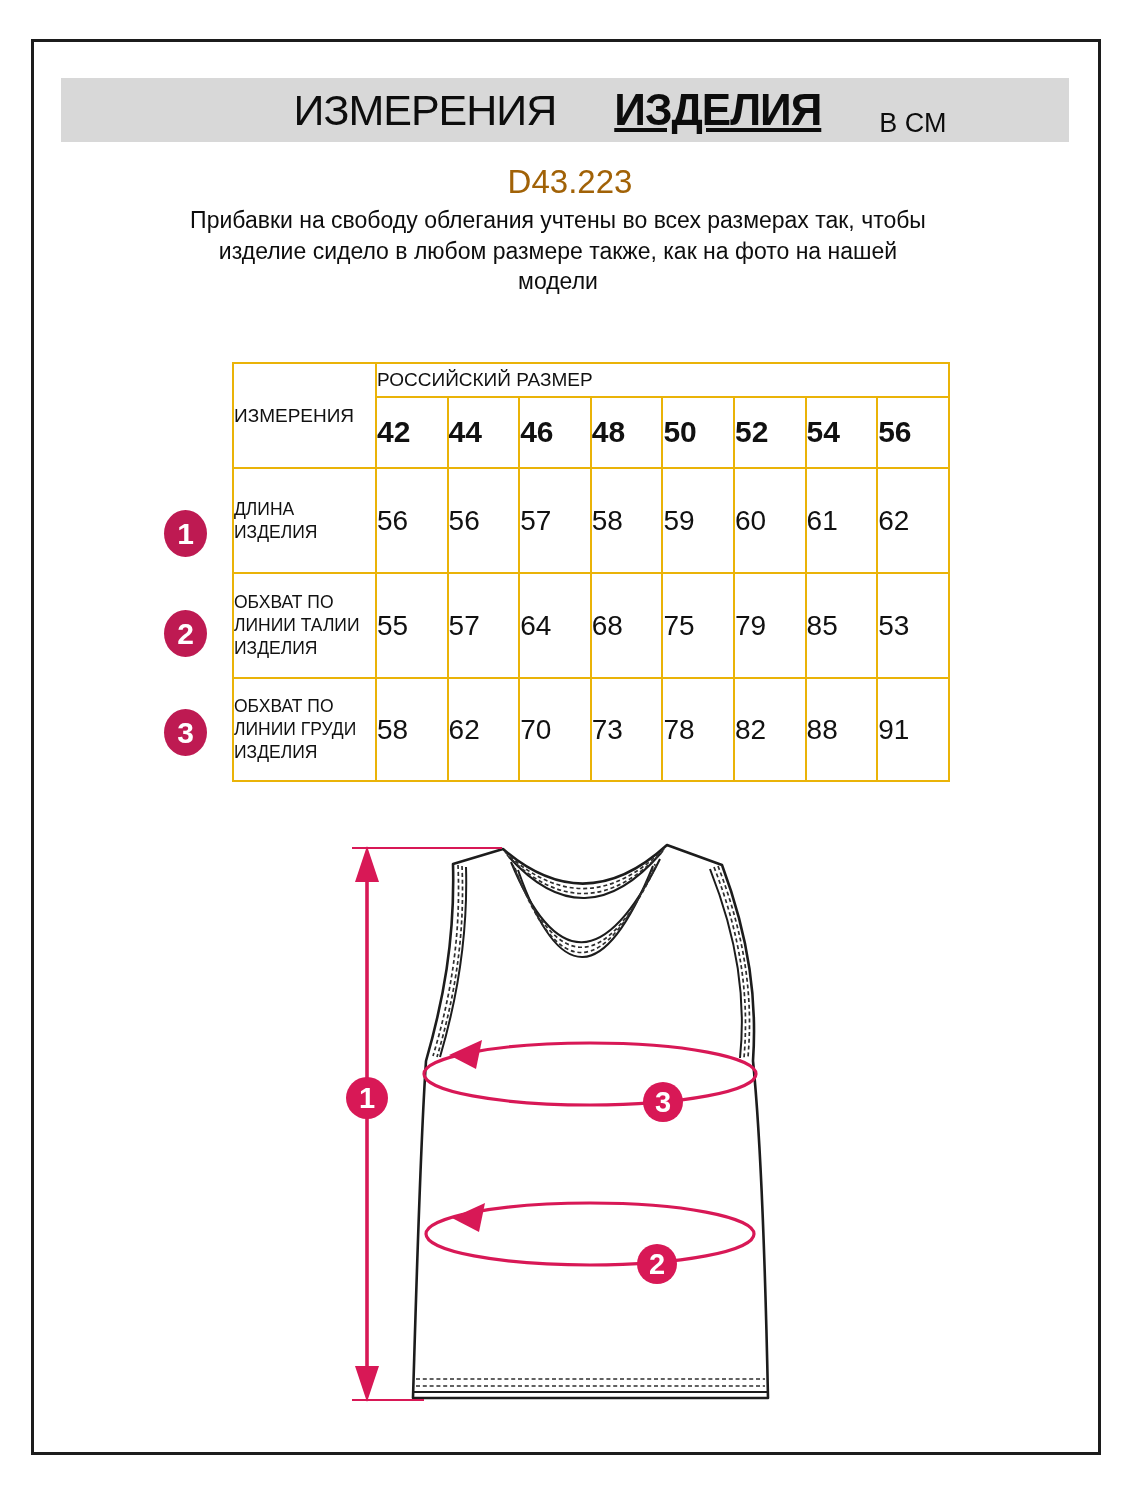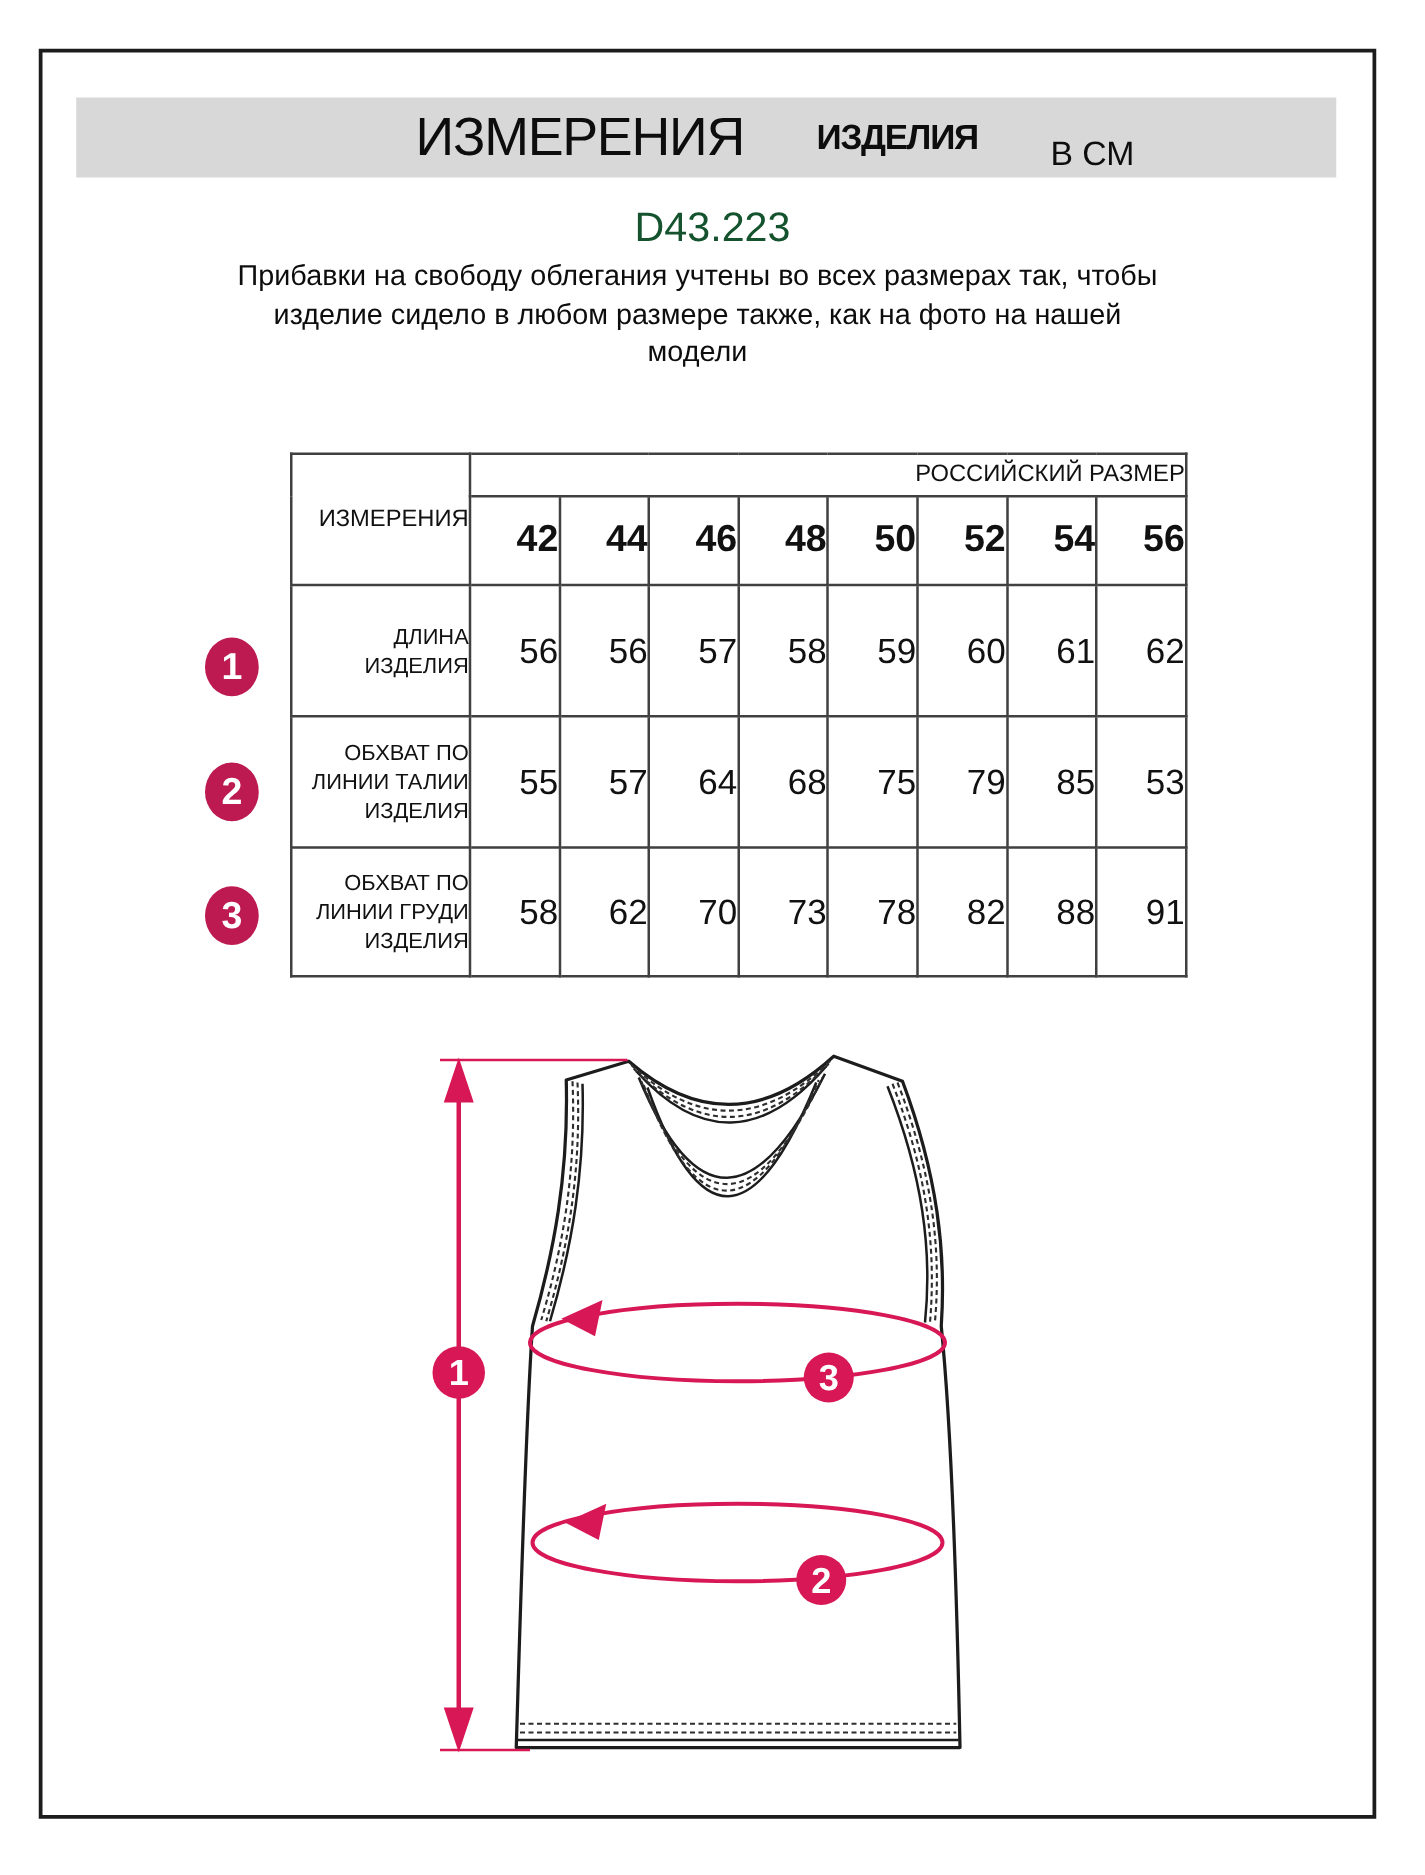--- a/index.html
+++ b/index.html
@@ -10,37 +10,37 @@
   .page-border{
     position:absolute;left:31px;top:39px;width:1070px;height:1416px;
     border:3px solid #1c1c1c;box-sizing:border-box;background:#fff;
   }
   .title-bar{
     position:absolute;left:61px;top:78px;width:1008px;height:64px;
     background:#d8d8d8;display:flex;align-items:center;justify-content:center;
     padding-left:110px;box-sizing:border-box;gap:58px;white-space:nowrap;
   }
   .title-reg{font-size:43px;font-weight:400;letter-spacing:-1px;color:#0d0d0d;}
-  .title-bold{font-size:28px;font-weight:700;letter-spacing:-1px;color:#0d0d0d;}
+  .title-bold{font-size:44px;font-weight:700;letter-spacing:-1px;color:#0d0d0d;text-decoration:underline;}
   .title-units{font-size:27px;font-weight:400;color:#0d0d0d;margin-top:27px;}
   .product-code{
     position:absolute;left:0;top:163px;width:1140px;text-align:center;
-    font-size:33px;color:#14532d;
+    font-size:33px;color:#a16207;
   }
   .notes{
     position:absolute;left:176px;top:205px;width:780px;text-align:center;
     font-size:23px;line-height:30.5px;color:#0d0d0d;
   }
   .notes .note{margin:0 16px 2px 0;}
   table.size-table{
     position:absolute;left:232px;top:362px;width:716px;height:420px;
     border-collapse:collapse;table-layout:fixed;background:#fff;
   }
   table.size-table td{
-    border:2px solid #404040;text-align:right;vertical-align:middle;padding:0;
+    border:2px solid #eab308;text-align:left;vertical-align:middle;padding:0;
   }
   td.meas-hdr{font-size:19px;}
   td.rus-hdr{font-size:19px;height:30px;}
   td.size-cell{font-size:30px;font-weight:700;}
   td.row-label{font-size:17.5px;line-height:1.3;padding:0 10px;}
   td.val-cell{font-size:28px;}
   .tbl-badge{
     position:absolute;width:43px;height:47px;border-radius:50%;
     background:#be1a52;color:#fff;font-weight:700;font-size:30px;
     display:flex;align-items:center;justify-content:center;left:164px;

